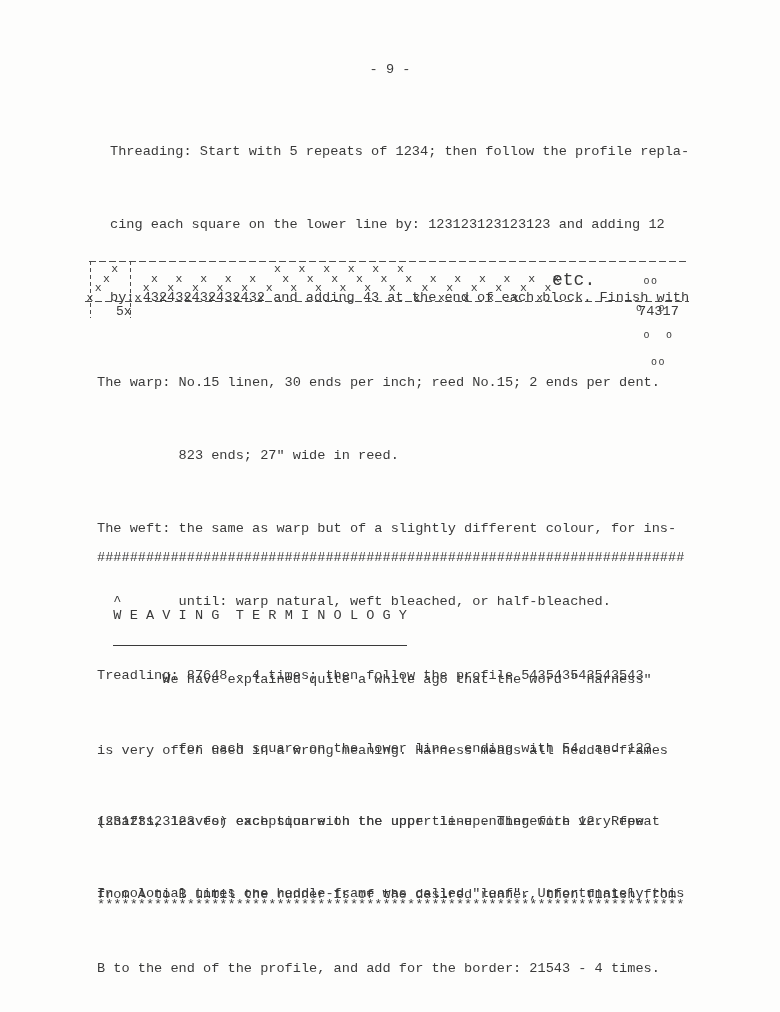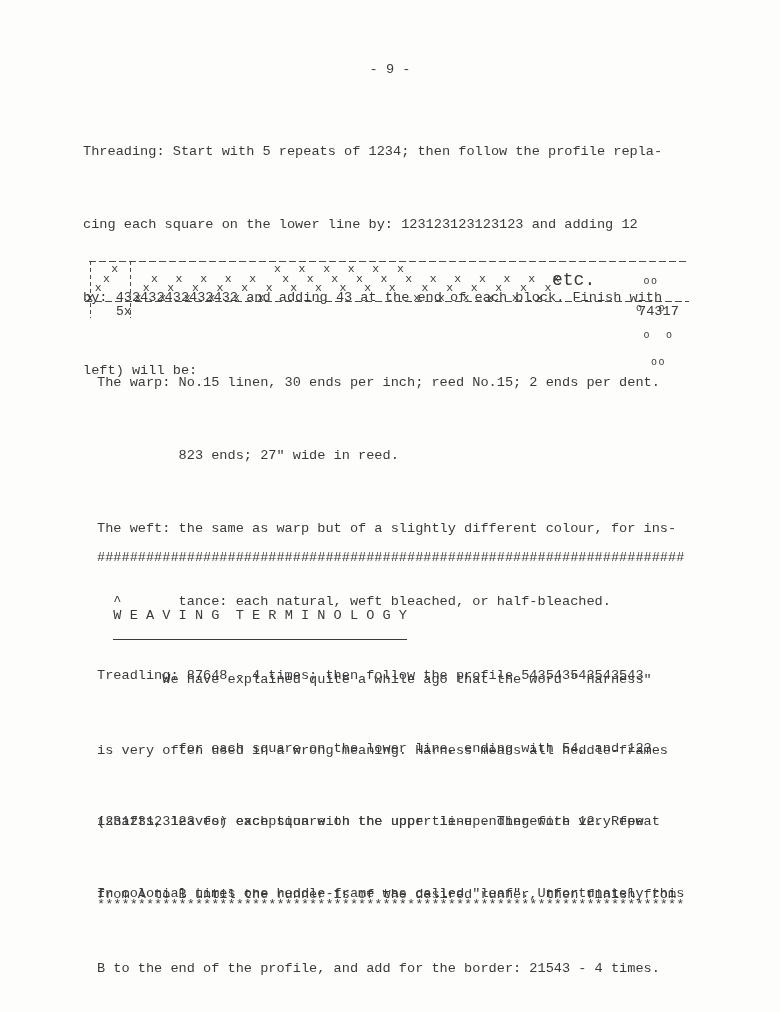--- a/index.html
+++ b/index.html
@@ -14,28 +14,28 @@
   }
   .abs { position: absolute; }
   .tw {
     font-size: 13.6px;
     line-height: 24.4px;
     letter-spacing: 0;
     white-space: pre;
   }
   .tw .line { white-space: pre; }
   #page-number { top: 58px; left: 0; width: 780px; text-align: center; }
-  #threading-paragraph { top: 91px; left: 83px; }
+  #threading-paragraph { top: 91px; left: 110px; }
   #warp-paragraph { top: 322px; left: 97px; }
   #hash-separator { top: 546px; left: 97px; }
   #section-heading { top: 580px; left: 97px; }
   #section-heading .hd {
     display: inline-block;
     border-bottom: 1.5px solid #3a3a3a;
-    padding-bottom: 10px;
+    padding-bottom: 16px;
   }
   #terminology-paragraph { top: 620px; left: 97px; line-height: 23.8px; }
   #star-separator { top: 893px; left: 97px; }
 
   
   #threading-draft { top: 253px; left: 85px; width: 606px; height: 68px; }
   .h-rule {
     position: absolute; height: 1px;
     background: repeating-linear-gradient(90deg, #4d4d4d 0 7px, transparent 7px 10px);
   }
@@ -66,21 +66,20 @@
 </style>
 </head>
 <body>
 
 <div class="abs tw" id="page-number">- 9 -</div>
 
 <div class="abs tw" id="threading-paragraph">
   <div class="line">Threading: Start with 5 repeats of 1234; then follow the profile repla-</div>
   <div class="line">cing each square on the lower line by: 123123123123123 and adding 12</div>
   <div class="line">by: 432432432432432 and adding 43 at the end of each block. Finish with</div>
-  <div class="line">left) will be:</div>
 </div>
 
 <div class="abs" id="threading-draft">
   <div class="h-rule" id="draft-top-rule"></div>
   <div class="h-rule" id="draft-bottom-rule"></div>
   <div class="v-rule" id="draft-left-rule"></div>
   <div class="v-rule" id="draft-repeat-divider"></div>
   <div class="marks" id="draft-x-marks-left">
       <span class="xmark" style="left: 0px; top: 28.8px;">x</span>
       <span class="xmark" style="left: 8.2px; top: 19.2px;">x</span>
@@ -149,21 +148,21 @@
     <div>  oo</div>
   </div>
   <div class="abs" id="repeat-count-label">5x</div>
   <div class="abs" id="treadle-order-label">74317</div>
 </div>
 
 <div class="abs tw" id="warp-paragraph">
   <div class="line">The warp: No.15 linen, 30 ends per inch; reed No.15; 2 ends per dent.</div>
   <div class="line">          823 ends; 27" wide in reed.</div>
   <div class="line">The weft: the same as warp but of a slightly different colour, for ins-</div>
-  <div class="line">  ^       tance: each natural, weft bleached, or half-bleached.</div>
+  <div class="line">  ^       until: warp natural, weft bleached, or half-bleached.</div>
   <div class="line">Treadling: 87648 - 4 times; then follow the profile 543543543543543</div>
   <div class="line">          for each square on the lower line, ending with 54, and 123</div>
   <div class="line">123123123123 for each square on the upper line ending with 12. Repeat</div>
   <div class="line">from A to B until the runner is of the desired runner, then finish from</div>
   <div class="line">B to the end of the profile, and add for the border: 21543 - 4 times.</div>
 </div>
 
 <div class="abs tw" id="hash-separator">########################################################################</div>
 
 <div class="abs tw" id="section-heading">

